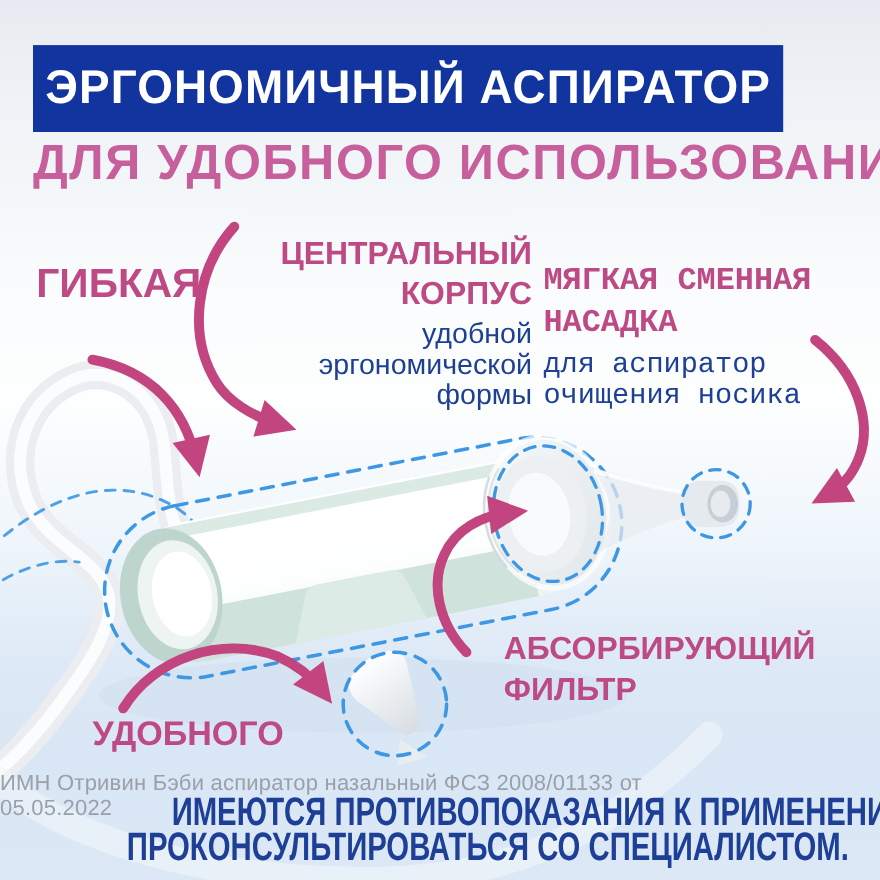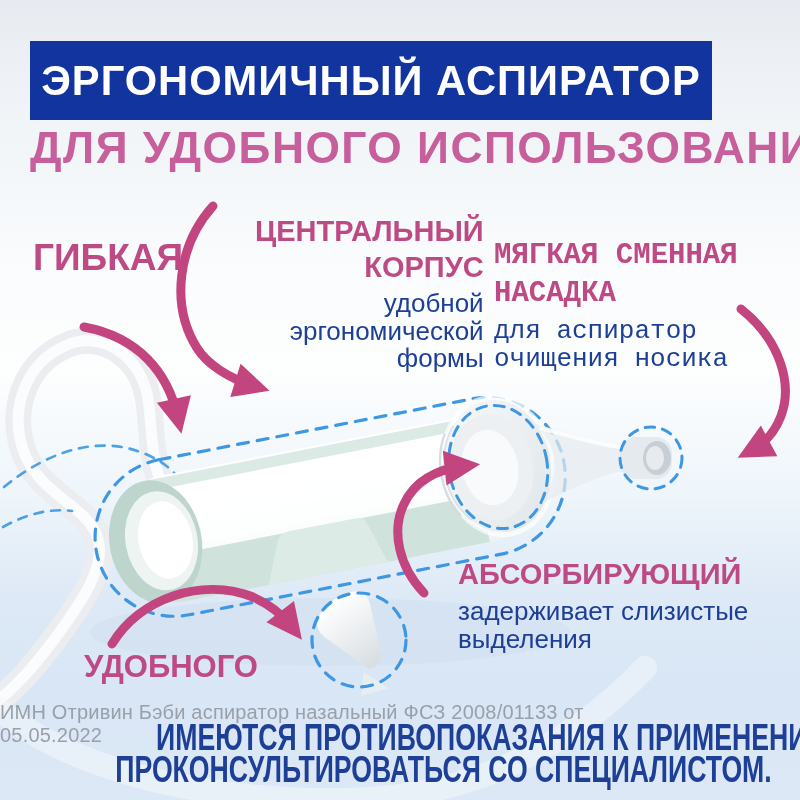--- a/index.html
+++ b/index.html
@@ -22,21 +22,21 @@
   .subtitle{
     left:30px; top:122px; width:760px; color:#C65F9C; font-weight:bold;
     font-size:45px; letter-spacing:1.5px; white-space:nowrap;
     transform:scaleX(.985); transform-origin:left center;
   }
   .callout{color:#BE4A85; font-weight:bold; font-size:29px; line-height:36px; white-space:nowrap;}
   .callout .desc{color:#1D3F96; font-weight:normal; font-size:26px; line-height:27.5px; margin-top:5px;}
   .co-tube{left:33px; top:240px; font-size:37px; line-height:35px;}
   .co-body{left:255px; top:213px;text-align:right;}
   .co-nozzle{left:494px; top:237px; line-height:38px;font-family:Liberation Mono, monospace;}
-  .co-filter{left:458px; top:556px; line-height:37px;}
+  .co-filter{left:458px; top:572px; line-height:37px;}
   .co-mouth{left:84px; top:649px; font-size:31px;}
   .reg{
     left:0; top:701px; width:659px; text-align:left;
     color:#99A0A9; font-size:20px; letter-spacing:.2px;
   }
   .warning{left:0; top:722px; width:800px; text-align:center; color:#1D3F96; font-weight:bold;}
   .warning .wline{line-height:32px; height:32px;}
   .warning .wline span{
     display:inline-block; font-size:36px; white-space:nowrap;
     transform:scaleX(.74); transform-origin:center;
@@ -151,24 +151,21 @@
     <div>МЯГКАЯ СМЕННАЯ</div>
     <div>НАСАДКА</div>
     <div class="desc">
       <div>для аспиратор</div>
       <div>очищения носика</div>
     </div>
   </div>
 
   <div class="txt callout co-filter">
     <div>АБСОРБИРУЮЩИЙ</div>
-    <div class="desc">
-      <div>задерживает слизистые</div>
-      <div>выделения</div>
-    </div>
+    <div>ФИЛЬТР</div>
   </div>
 
   <div class="txt callout co-mouth">
     <div>УДОБНОГО</div>
   </div>
 
   <div class="txt reg">ИМН Отривин Бэби аспиратор назальный ФСЗ 2008/01133 от 05.05.2022</div>
 
   <div class="txt warning">
     <div class="wline">

